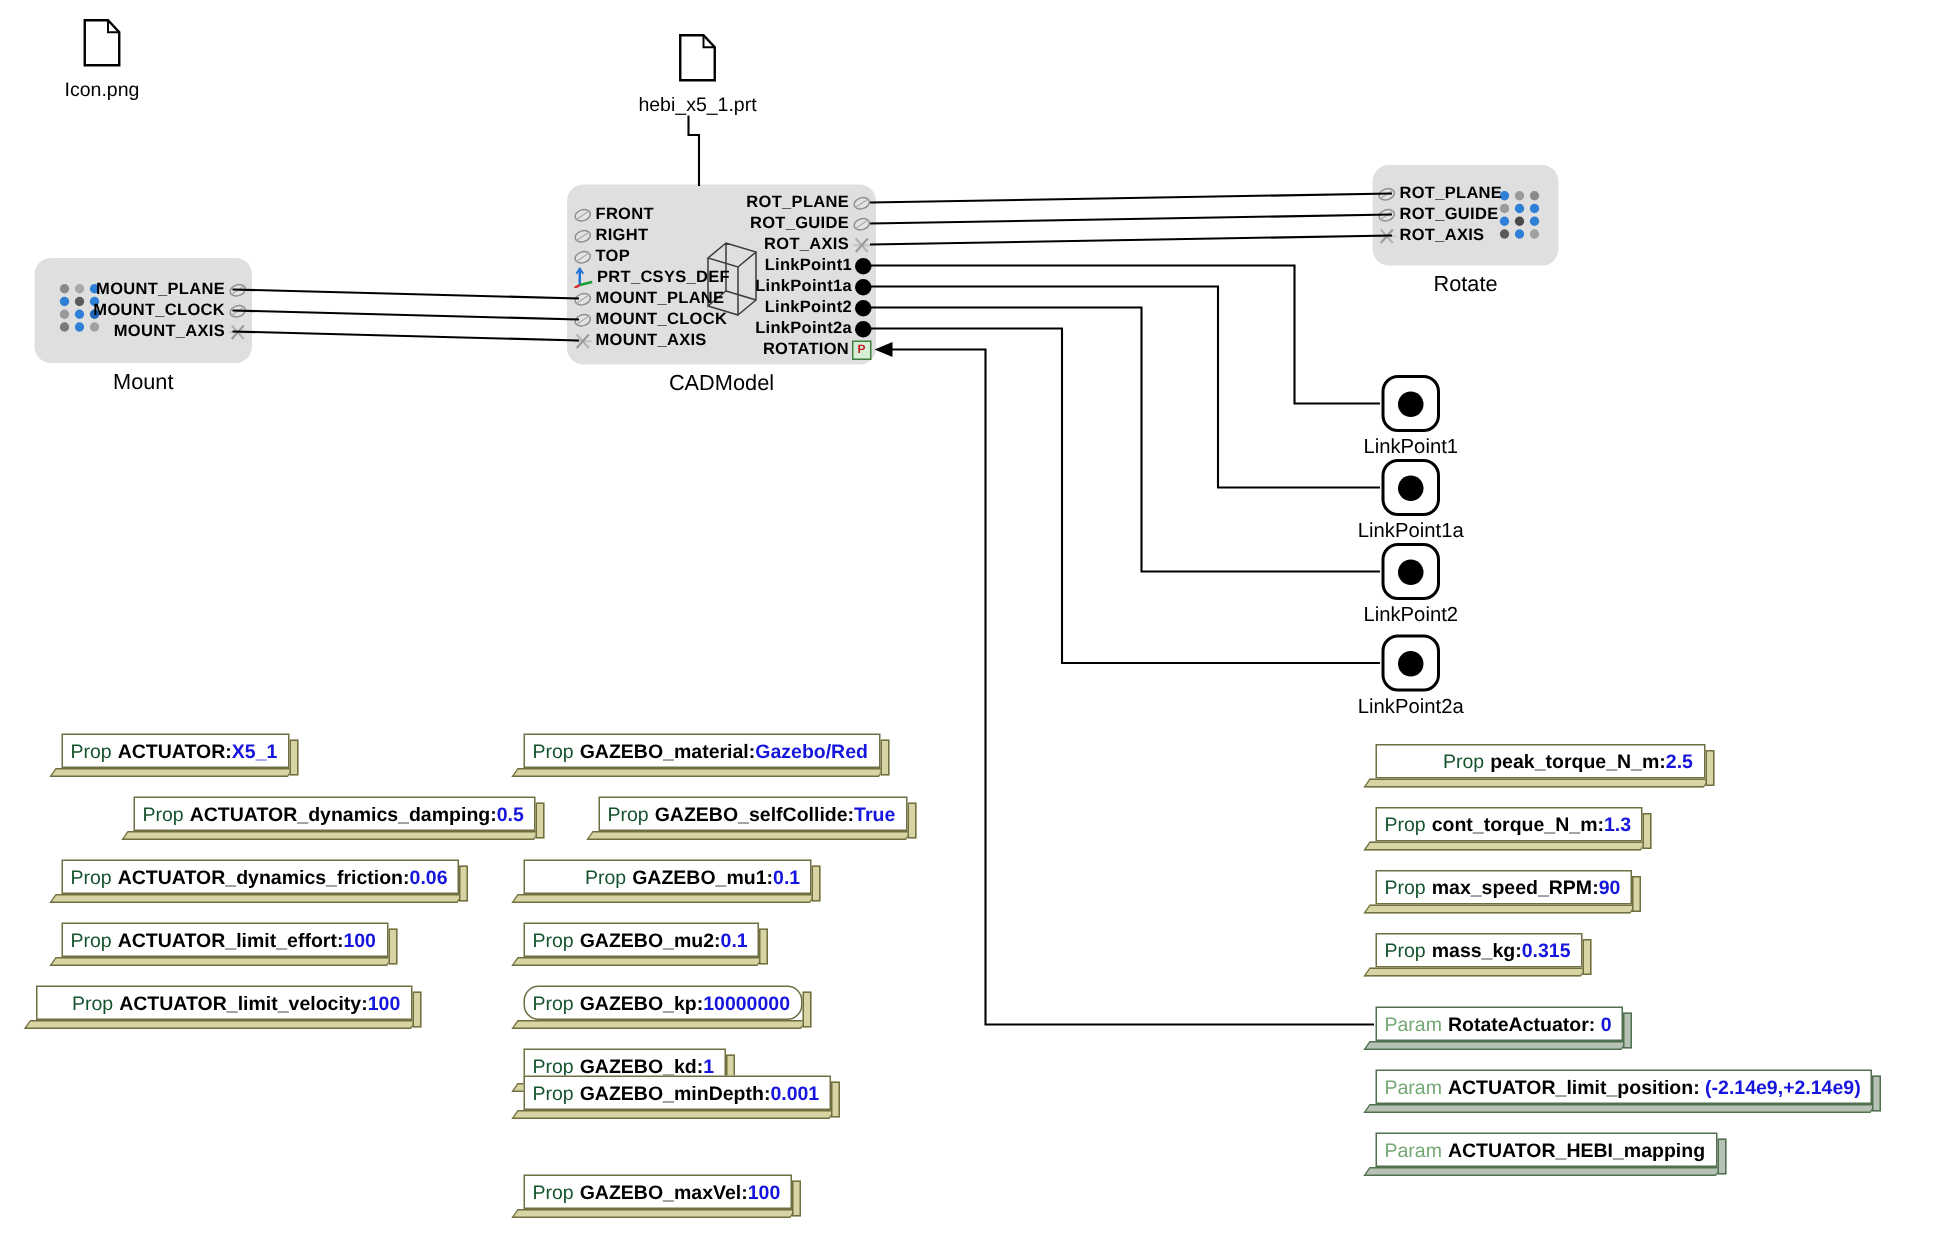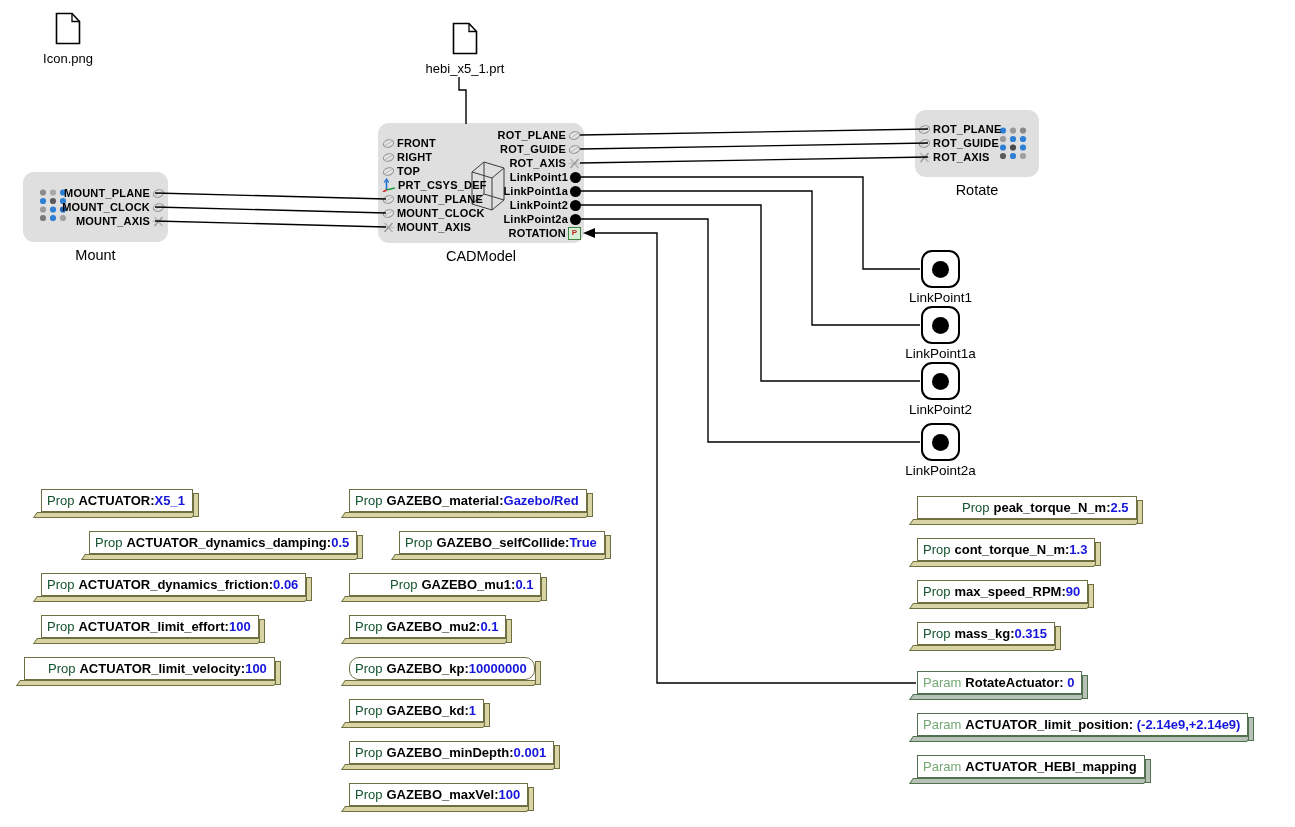--- a/index.html
+++ b/index.html
@@ -331,21 +331,21 @@
   </div>
   <div class="stamp prop" style="left:349px;top:615px;">
     <span class="kind">Prop</span><span class="nm">GAZEBO_mu2</span><span class="cl">:</span><span class="vl">0.1</span>
   </div>
   <div class="stamp prop" style="left:349px;top:657px;border-radius:10px;">
     <span class="kind">Prop</span><span class="nm">GAZEBO_kp</span><span class="cl">:</span><span class="vl">10000000</span>
   </div>
   <div class="stamp prop" style="left:349px;top:699px;">
     <span class="kind">Prop</span><span class="nm">GAZEBO_kd</span><span class="cl">:</span><span class="vl">1</span>
   </div>
-  <div class="stamp prop" style="left:349px;top:741px;">
+  <div class="stamp prop" style="left:349px;top:717px;">
     <span class="kind">Prop</span><span class="nm">GAZEBO_minDepth</span><span class="cl">:</span><span class="vl">0.001</span>
   </div>
   <div class="stamp prop" style="left:349px;top:783px;">
     <span class="kind">Prop</span><span class="nm">GAZEBO_maxVel</span><span class="cl">:</span><span class="vl">100</span>
   </div>
 
   <div class="stamp prop" style="left:917px;top:496px;padding-left:44px;">
     <span class="kind">Prop</span><span class="nm">peak_torque_N_m</span><span class="cl">:</span><span class="vl">2.5</span>
   </div>
   <div class="stamp prop" style="left:917px;top:538px;">

